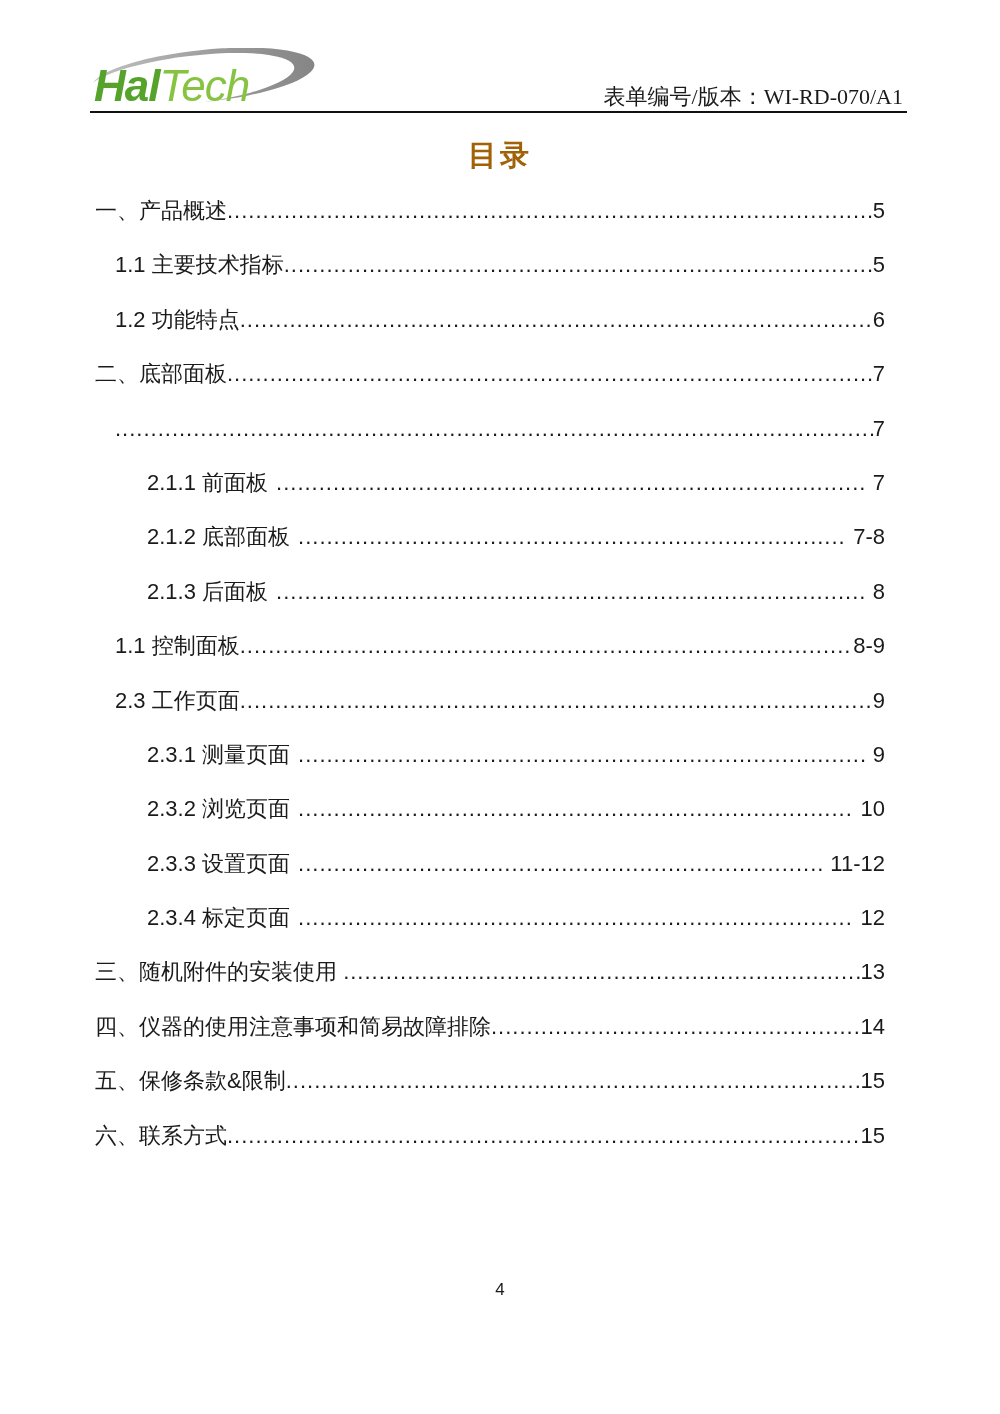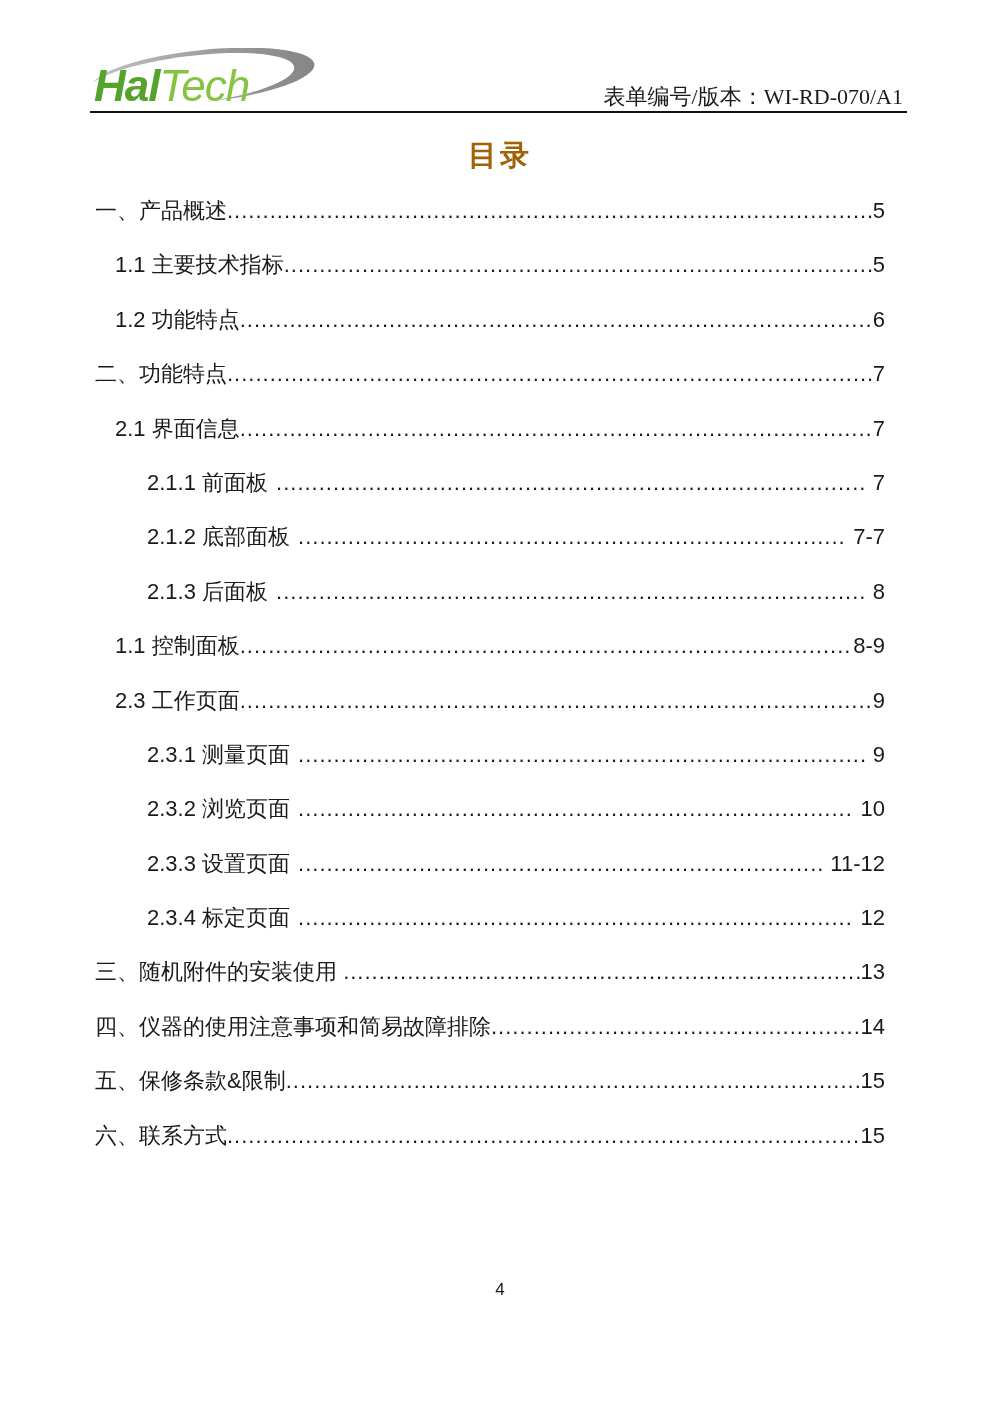--- a/index.html
+++ b/index.html
@@ -138,38 +138,37 @@
         <span class="toc-label">1.1 主要技术指标</span>
         <span class="toc-dots">....................................................................................................................................................................................................................................................................</span>
         <span class="toc-page">5</span>
       </div>
       <div class="toc-row lvl2">
         <span class="toc-label">1.2 功能特点</span>
         <span class="toc-dots">....................................................................................................................................................................................................................................................................</span>
         <span class="toc-page">6</span>
       </div>
       <div class="toc-row lvl1">
-        <span class="toc-label">二、功能特点</span>
+        <span class="toc-label">二、底部面板</span>
         <span class="toc-dots">....................................................................................................................................................................................................................................................................</span>
         <span class="toc-page">7</span>
       </div>
       <div class="toc-row lvl2">
-        <span class="toc-label">2.1 界面信息</span>
         <span class="toc-dots">....................................................................................................................................................................................................................................................................</span>
         <span class="toc-page">7</span>
       </div>
       <div class="toc-row lvl3">
         <span class="toc-label">2.1.1 前面板</span>
         <span class="toc-dots">....................................................................................................................................................................................................................................................................</span>
         <span class="toc-page">7</span>
       </div>
       <div class="toc-row lvl3">
         <span class="toc-label">2.1.2 底部面板</span>
         <span class="toc-dots">....................................................................................................................................................................................................................................................................</span>
-        <span class="toc-page">7-7</span>
+        <span class="toc-page">7-8</span>
       </div>
       <div class="toc-row lvl3">
         <span class="toc-label">2.1.3 后面板</span>
         <span class="toc-dots">....................................................................................................................................................................................................................................................................</span>
         <span class="toc-page">8</span>
       </div>
       <div class="toc-row lvl2">
         <span class="toc-label">1.1 控制面板</span>
         <span class="toc-dots">....................................................................................................................................................................................................................................................................</span>
         <span class="toc-page">8-9</span>

